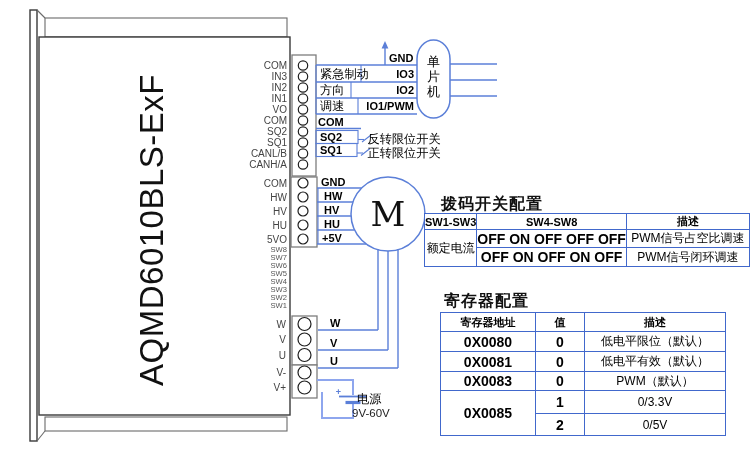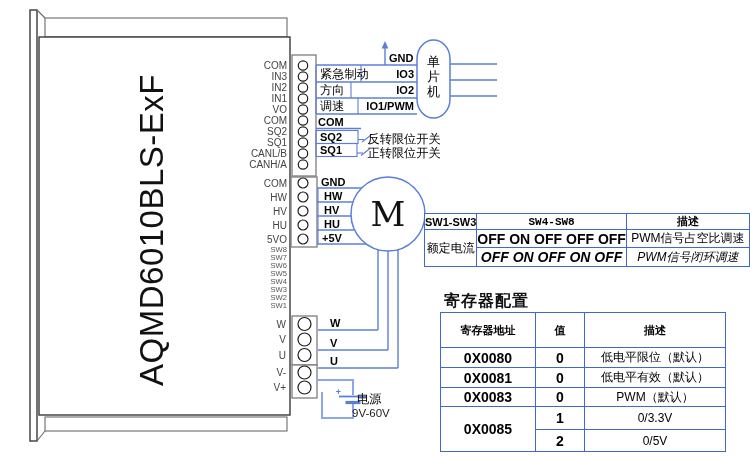--- a/index.html
+++ b/index.html
@@ -198,43 +198,44 @@
     <polyline class="pwire" points="317,380 353,380 353,395"></polyline>
     <polyline class="pwire" points="322,392 322,418 353,418 353,404"></polyline>
     <line class="bplate1" x1="339" y1="396.5" x2="367" y2="396.5"></line>
     <line class="bplate2" x1="345.5" y1="402.5" x2="360.5" y2="402.5"></line>
     <text class="plus" text-anchor="end" x="341" y="395">+</text>
     <text class="clab" x="357" y="403">电源</text>
     <text class="plab2" x="352" y="417">9V-60V</text>
   </g>
 </svg>
 
+  <div class="tbl-title" style="left:441px;top:194px;">拨码开关配置</div>
   <table class="cfg" style="left:424px;top:213px;">
     <tbody>
         <tr style="height:13px;">
       <th style="width:50px;">SW1-SW3</th>
-      <th style="width:122px;font-family:Liberation Mono, monospace;">SW4-SW8</th>
+      <th style="width:122px;">SW4-SW8</th>
       <th style="width:132px;">描述</th>
     </tr>
     <tr style="height:18px;">
       <td rowspan="2">额定电流</td>
       <td class="sw">OFF ON OFF OFF OFF</td>
       <td>PWM信号占空比调速</td>
     </tr>
-    <tr style="height:19px;font-style:italic;">
+    <tr style="height:19px;">
       <td class="sw">OFF ON OFF ON OFF</td>
       <td>PWM信号闭环调速</td>
     </tr>
   </tbody>
     </table>
 
   <div class="tbl-title" style="left:444px;top:291px;font-family:Liberation Mono, monospace;">寄存器配置</div>
   <table class="cfg" style="left:440px;top:312px;">
     <tbody>
-        <tr style="height:35px;">
+        <tr style="height:19px;">
       <th style="width:94px;">寄存器地址</th>
       <th style="width:48px;">值</th>
       <th style="width:140px;">描述</th>
     </tr>
     <tr style="height:20px;">
       <td class="sw">0X0080</td>
       <td class="sw">0</td>
       <td>低电平限位（默认）</td>
     </tr>
     <tr style="height:20px;padding-left:48px;">

